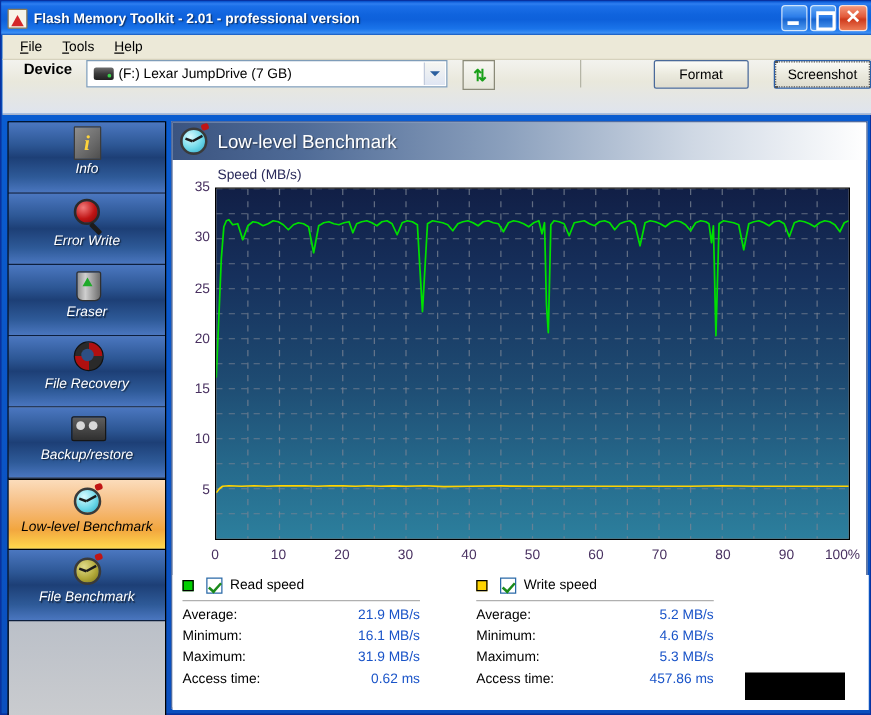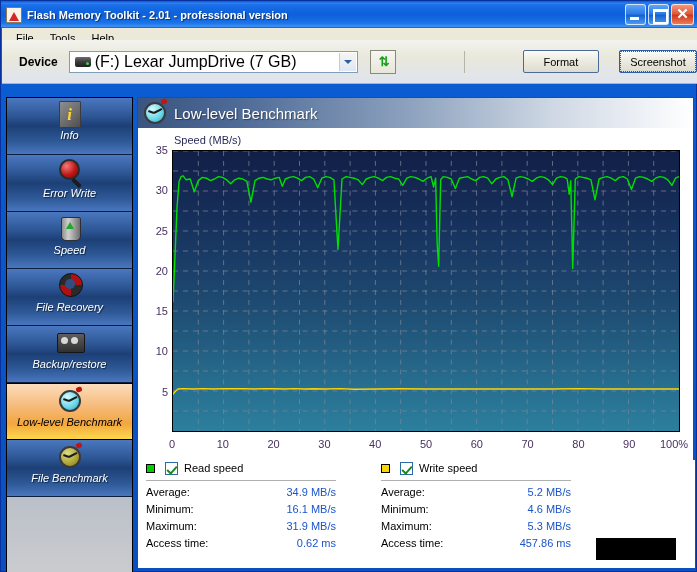--- a/index.html
+++ b/index.html
@@ -78,44 +78,44 @@
     position: absolute; left: 1px; top: 27px; width: 695px; height: 20px;
     background: #ece9d8;
     display: flex; align-items: center; padding-left: 6px;
     border-bottom: 1px solid #d6d2bd;
   }
   .menuitem { padding: 2px 8px; color: #000; font-size: 11px; }
   .menuitem u { text-decoration: underline; }
 
   
   #toolbar {
-    position: absolute; left: 1px; top: 39px; width: 695px; height: 44px;
+    position: absolute; left: 1px; top: 47px; width: 695px; height: 44px;
     background: linear-gradient(to bottom, #f3f3ee 0%, #e9e8dc 40%, #dfe4ee 100%);
-    display: flex; align-items: center;
+    display: flex; align-items: flex-start;
     border-bottom: 1px solid #a8b4cc;
   }
   #device-label {
     font-weight: bold; font-size: 12px; color: #000;
     margin-left: 17px; margin-right: 11px;
   }
   #device-combo {
     width: 297px; height: 22px; background: #fff;
     border: 1px solid #7f9db9;
     display: flex; align-items: center; position: relative;
   }
   #drive-icon {
     width: 16px; height: 10px; margin-left: 5px; margin-right: 4px;
     background: linear-gradient(to bottom, #6d6d6d 0%, #3a3a3a 50%, #202020 100%);
     border-radius: 2px; position: relative; flex: none;
   }
   #drive-icon::after {
     content: ""; position: absolute; right: 2px; bottom: 2px;
     width: 3px; height: 3px; background: #39d14a; border-radius: 50%;
   }
-  #device-value { font-size: 16px; color: #000; white-space: nowrap; }
+  #device-value { font-size: 11px; color: #000; white-space: nowrap; }
   #combo-arrow {
     position: absolute; right: 1px; top: 1px; width: 17px; height: 18px;
     background: linear-gradient(to bottom, #f6f6f2 0%, #dfe6f3 100%);
     border-left: 1px solid #c2cbdc;
     display: flex; align-items: center; justify-content: center;
   }
   #combo-arrow .chev {
     width: 0; height: 0;
     border-left: 4px solid transparent; border-right: 4px solid transparent;
     border-top: 4px solid #2a5e9e;
@@ -379,21 +379,21 @@
     <div class="side-item">
       <div class="ico ico-info"></div>
       <div class="lbl">Info</div>
     </div>
     <div class="side-item">
       <div class="ico ico-scan"></div>
       <div class="lbl">Error Write</div>
     </div>
     <div class="side-item">
       <div class="ico ico-eraser"></div>
-      <div class="lbl">Speed</div>
+      <div class="lbl">Eraser</div>
     </div>
     <div class="side-item">
       <div class="ico ico-recovery"></div>
       <div class="lbl">File Recovery</div>
     </div>
     <div class="side-item">
       <div class="ico ico-backup"></div>
       <div class="lbl">Backup/restore</div>
     </div>
     <div class="side-item selected">
@@ -495,21 +495,21 @@
     <div id="stats">
       <div class="stat-col" id="col-read">
         <div class="legend-row">
           <span class="swatch" id="sw-read" style="background: rgb(0, 208, 0);"></span>
           <span class="cbox"></span>
           <span class="legend-label">Read speed</span>
         </div>
         <div class="hrule"></div>
         <div class="stat-line">
           <span class="stat-key">Average:</span>
-          <span class="stat-val">34.9 MB/s</span>
+          <span class="stat-val">21.9 MB/s</span>
         </div>
         <div class="stat-line">
           <span class="stat-key">Minimum:</span>
           <span class="stat-val">16.1 MB/s</span>
         </div>
         <div class="stat-line">
           <span class="stat-key">Maximum:</span>
           <span class="stat-val">31.9 MB/s</span>
         </div>
         <div class="stat-line">

